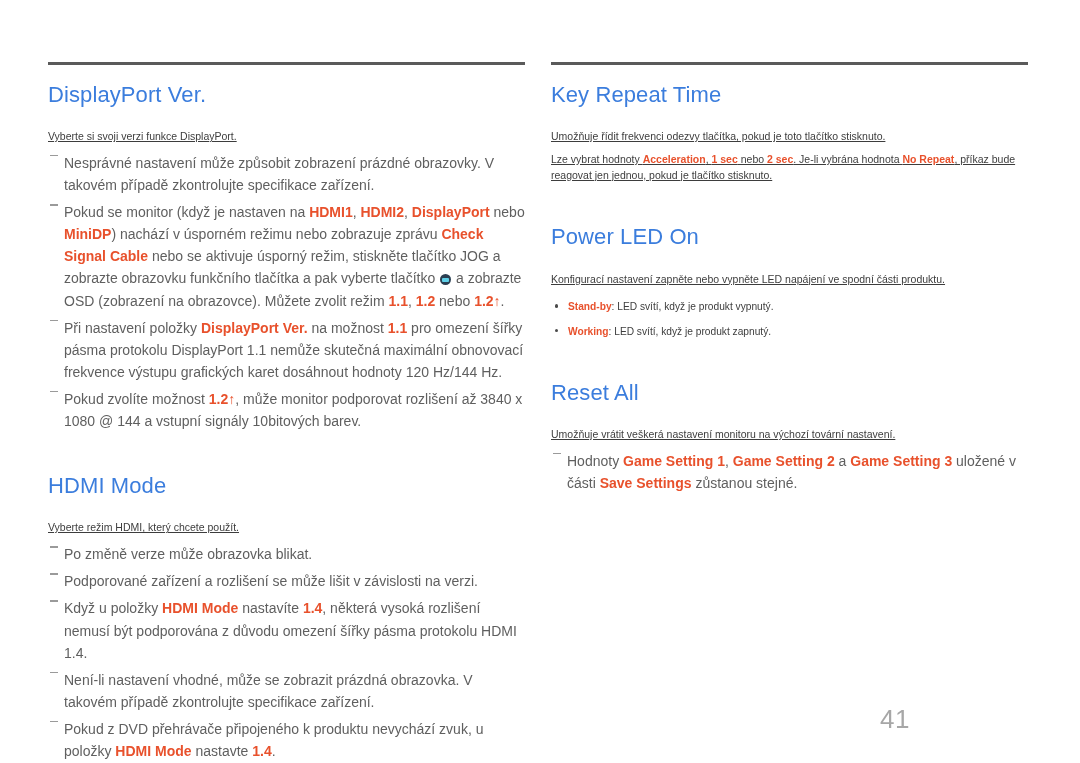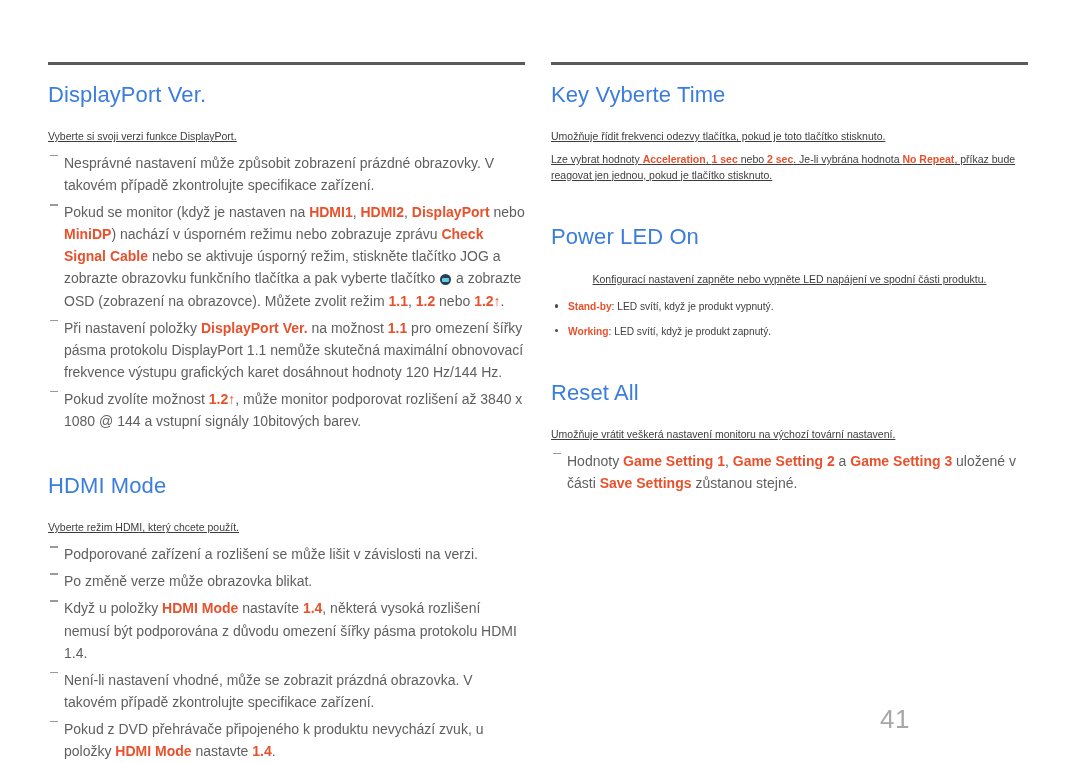--- a/index.html
+++ b/index.html
@@ -152,25 +152,25 @@
         <span class="dash"></span>
         <span class="rich"><span>Pokud zvolíte možnost </span><span class="hl">1.2↑</span><span>, může monitor podporovat rozlišení až 3840 x 1080 @ 144 a vstupní signály 10bitových barev.</span></span>
       </div>
     </div>
 
     <div class="section" style="margin-top:42px;">
       <h2 class="section-title">HDMI Mode</h2>
       <p class="lead">Vyberte režim HDMI, který chcete použít.</p>
       <div class="note">
         <span class="dash"></span>
+        <span class="rich"><span>Po změně verze může obrazovka blikat.</span></span>
+      </div>
+      <div class="note">
+        <span class="dash"></span>
         <span class="rich"><span>Podporované zařízení a rozlišení se může lišit v závislosti na verzi.</span></span>
-      </div>
-      <div class="note">
-        <span class="dash"></span>
-        <span class="rich"><span>Po změně verze může obrazovka blikat.</span></span>
       </div>
       <div class="note">
         <span class="dash"></span>
         <span class="rich"><span>Když u položky </span><span class="hl">HDMI Mode</span><span> nastavíte </span><span class="hl">1.4</span><span>, některá vysoká rozlišení nemusí být podporována z důvodu omezení šířky pásma protokolu HDMI 1.4.</span></span>
       </div>
       <div class="note">
         <span class="dash"></span>
         <span class="rich"><span>Není-li nastavení vhodné, může se zobrazit prázdná obrazovka. V takovém případě zkontrolujte specifikace zařízení.</span></span>
       </div>
       <div class="note">
@@ -183,30 +183,30 @@
       <p class="lead">
         <span class="rich"><span>Pro rozeznání vstupního signálu zvolte buď metodu </span><span class="hl">Auto</span><span> nebo </span><span class="hl">Manual</span><span>.</span></span>
       </p>
     </div>
   </div>
 
   <div class="col col-right">
     <div class="rule"></div>
 
     <div class="section">
-      <h2 class="section-title">Key Vyberte Time</h2>
+      <h2 class="section-title">Key Repeat Time</h2>
       <p class="lead">Umožňuje řídit frekvenci odezvy tlačítka, pokud je toto tlačítko stisknuto.</p>
       <p class="lead">
         <span class="rich"><span>Lze vybrat hodnoty </span><span class="hl">Acceleration</span><span>, </span><span class="hl">1 sec</span><span> nebo </span><span class="hl">2 sec</span><span>. Je-li vybrána hodnota </span><span class="hl">No Repeat</span><span>, příkaz bude reagovat jen jednou, pokud je tlačítko stisknuto.</span></span>
       </p>
     </div>
 
     <div class="section" style="margin-top:42px;">
       <h2 class="section-title">Power LED On</h2>
-      <p class="lead" style="margin-bottom:12px;text-align:center;">Konfigurací nastavení zapněte nebo vypněte LED napájení ve spodní části produktu.</p>
+      <p class="lead" style="margin-bottom:12px;">Konfigurací nastavení zapněte nebo vypněte LED napájení ve spodní části produktu.</p>
       <div class="bullet">
         <span class="dot"></span>
         <span class="rich"><span class="hl">Stand-by</span><span>: LED svítí, když je produkt vypnutý.</span></span>
       </div>
       <div class="bullet">
         <span class="dot"></span>
         <span class="rich"><span class="hl">Working</span><span>: LED svítí, když je produkt zapnutý.</span></span>
       </div>
     </div>
 

